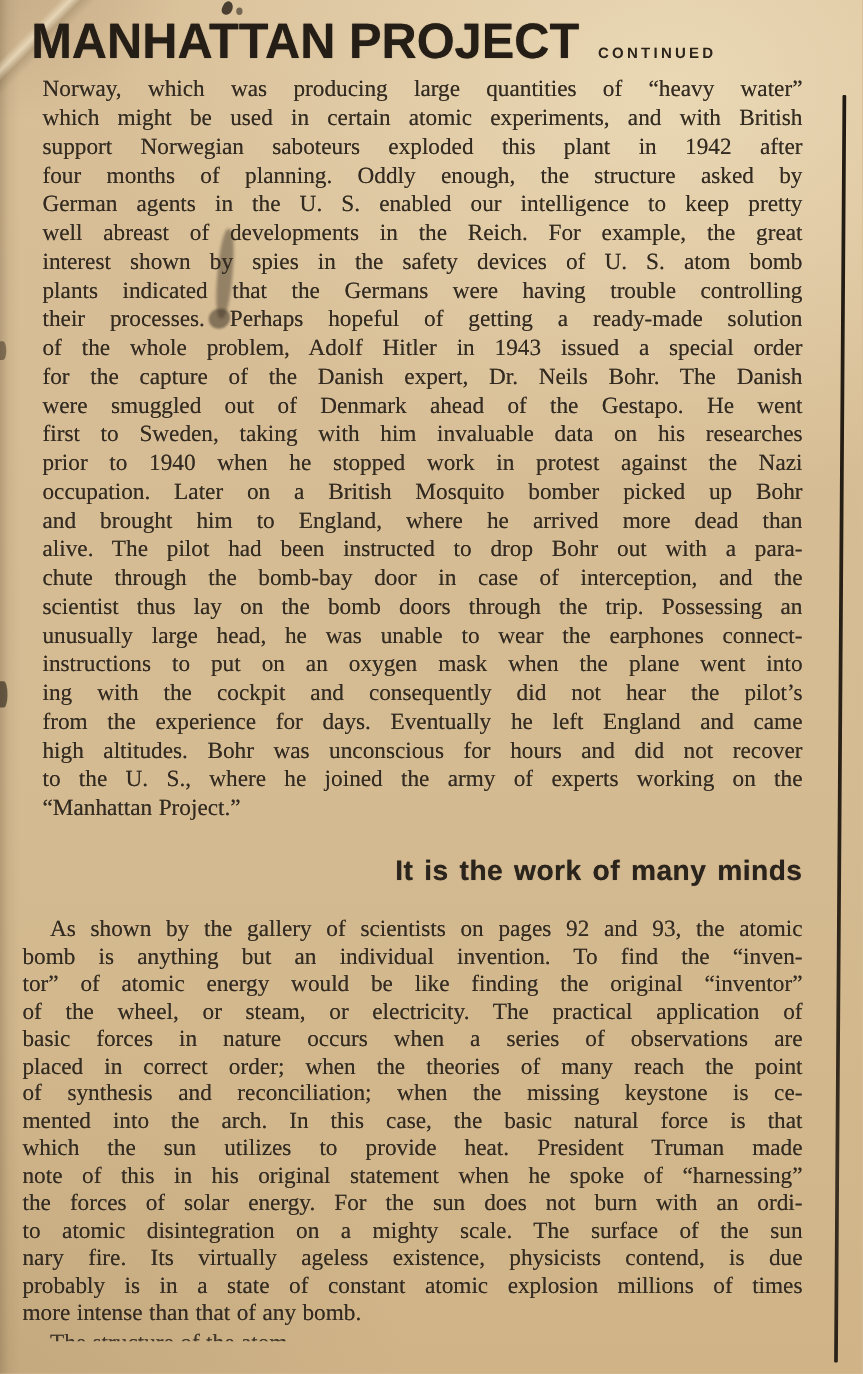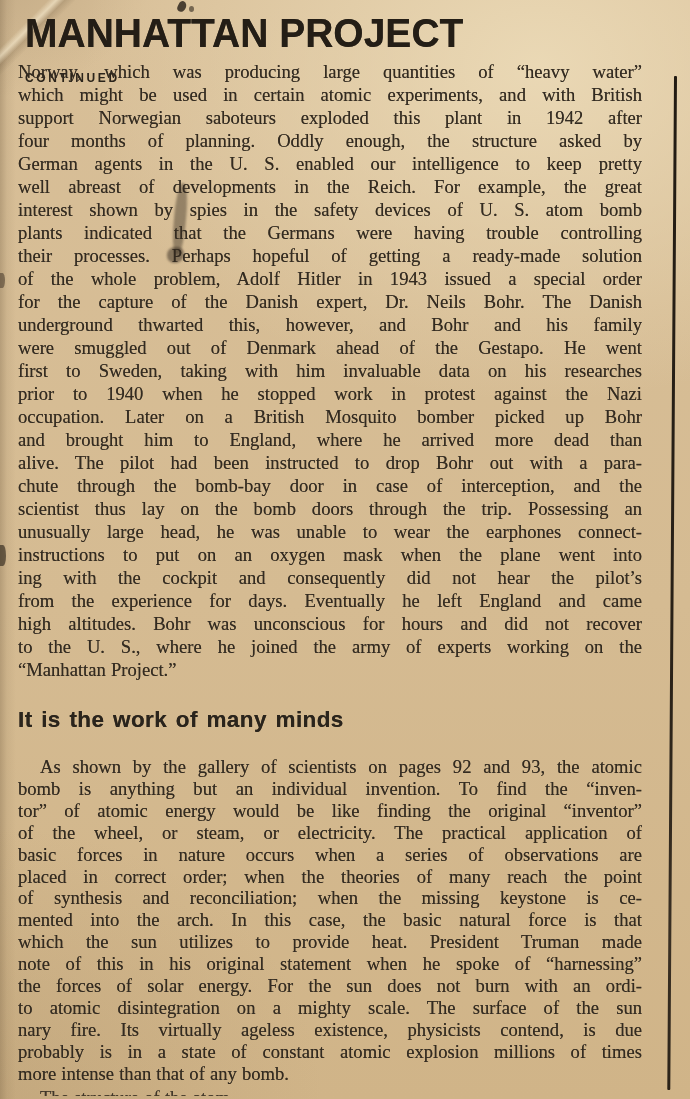--- a/index.html
+++ b/index.html
@@ -24,21 +24,20 @@
   
   .crease {
     position: absolute; left: 0; top: 0; width: 120px; height: 120px;
     background: linear-gradient(135deg, rgba(0,0,0,0) 34px, rgba(250,240,214,0.55) 40px, rgba(92,72,46,0.20) 46px, rgba(0,0,0,0) 54px);
     pointer-events: none;
   }
   .masthead {
     position: absolute; left: 25px; top: 12px;
     display: flex; align-items: baseline; gap: 15px;
     white-space: nowrap;
-    flex-direction: column;
   }
   .masthead h1 {
     margin: 0;
     font-family: "Liberation Sans", sans-serif;
     font-weight: 700;
     font-size: 39px;
     letter-spacing: 0px;
     color: #241e16;
     transform: scaleY(1.02);
     text-shadow: 0 0 0.6px rgba(36,30,22,0.8);
@@ -49,21 +48,21 @@
     font-size: 12px;
     letter-spacing: 2.6px;
     color: #2b241b;
   }
   .body-copy {
     position: absolute;
     left: 18px; top: 60px;
     width: 624px;
   }
   .para { font-size: 18.6px; }
-  .para1 .tline { line-height: 23px; }
+  .para1 .tline { line-height: 23px; margin-left: 16px; }
   .para2 .tline { line-height: 21.9px; }
   .tline {
     text-align: justify;
     text-align-last: justify;
     text-shadow: 0 0 0.5px rgba(51,43,33,0.65);
     word-spacing: 0.5px;
   }
   .tline-last { text-align-last: left; }
   .para2 .tline:first-child { text-indent: 22px; }
   .subhead {
@@ -71,20 +70,21 @@
     padding-top: 26px;
     padding-bottom: 23px;
     font-family: "Liberation Sans", sans-serif;
     font-weight: 700;
     font-size: 22.5px;
     letter-spacing: 0.4px;
     word-spacing: 2px;
     color: #2a241c;
     text-shadow: 0 0 0.6px rgba(42,36,28,0.8);
     transform-origin: left;
+    text-align: right;
   }
   .partial {
     height: 9px;
     overflow: hidden;
     margin-top: 2px;
   }
   .partial .tline {
     line-height: 22px;
     text-indent: 22px;
     text-align-last: left;
@@ -152,21 +152,20 @@
         <div class="tline">which might be used in certain atomic experiments, and with British</div>
         <div class="tline">support Norwegian saboteurs exploded this plant in 1942 after</div>
         <div class="tline">four months of planning. Oddly enough, the structure asked by</div>
         <div class="tline">German agents in the U. S. enabled our intelligence to keep pretty</div>
         <div class="tline">well abreast of developments in the Reich. For example, the great</div>
         <div class="tline">interest shown by spies in the safety devices of U. S. atom bomb</div>
         <div class="tline">plants indicated that the Germans were having trouble controlling</div>
         <div class="tline">their processes. Perhaps hopeful of getting a ready-made solution</div>
         <div class="tline">of the whole problem, Adolf Hitler in 1943 issued a special order</div>
         <div class="tline">for the capture of the Danish expert, Dr. Neils Bohr. The Danish</div>
-        <div class="tline">underground thwarted this, however, and Bohr and his family</div>
         <div class="tline">were smuggled out of Denmark ahead of the Gestapo. He went</div>
         <div class="tline">first to Sweden, taking with him invaluable data on his researches</div>
         <div class="tline">prior to 1940 when he stopped work in protest against the Nazi</div>
         <div class="tline">occupation. Later on a British Mosquito bomber picked up Bohr</div>
         <div class="tline">and brought him to England, where he arrived more dead than</div>
         <div class="tline">alive. The pilot had been instructed to drop Bohr out with a para-</div>
         <div class="tline">chute through the bomb-bay door in case of interception, and the</div>
         <div class="tline">scientist thus lay on the bomb doors through the trip. Possessing an</div>
         <div class="tline">unusually large head, he was unable to wear the earphones connect-</div>
         <div class="tline">instructions to put on an oxygen mask when the plane went into</div>

